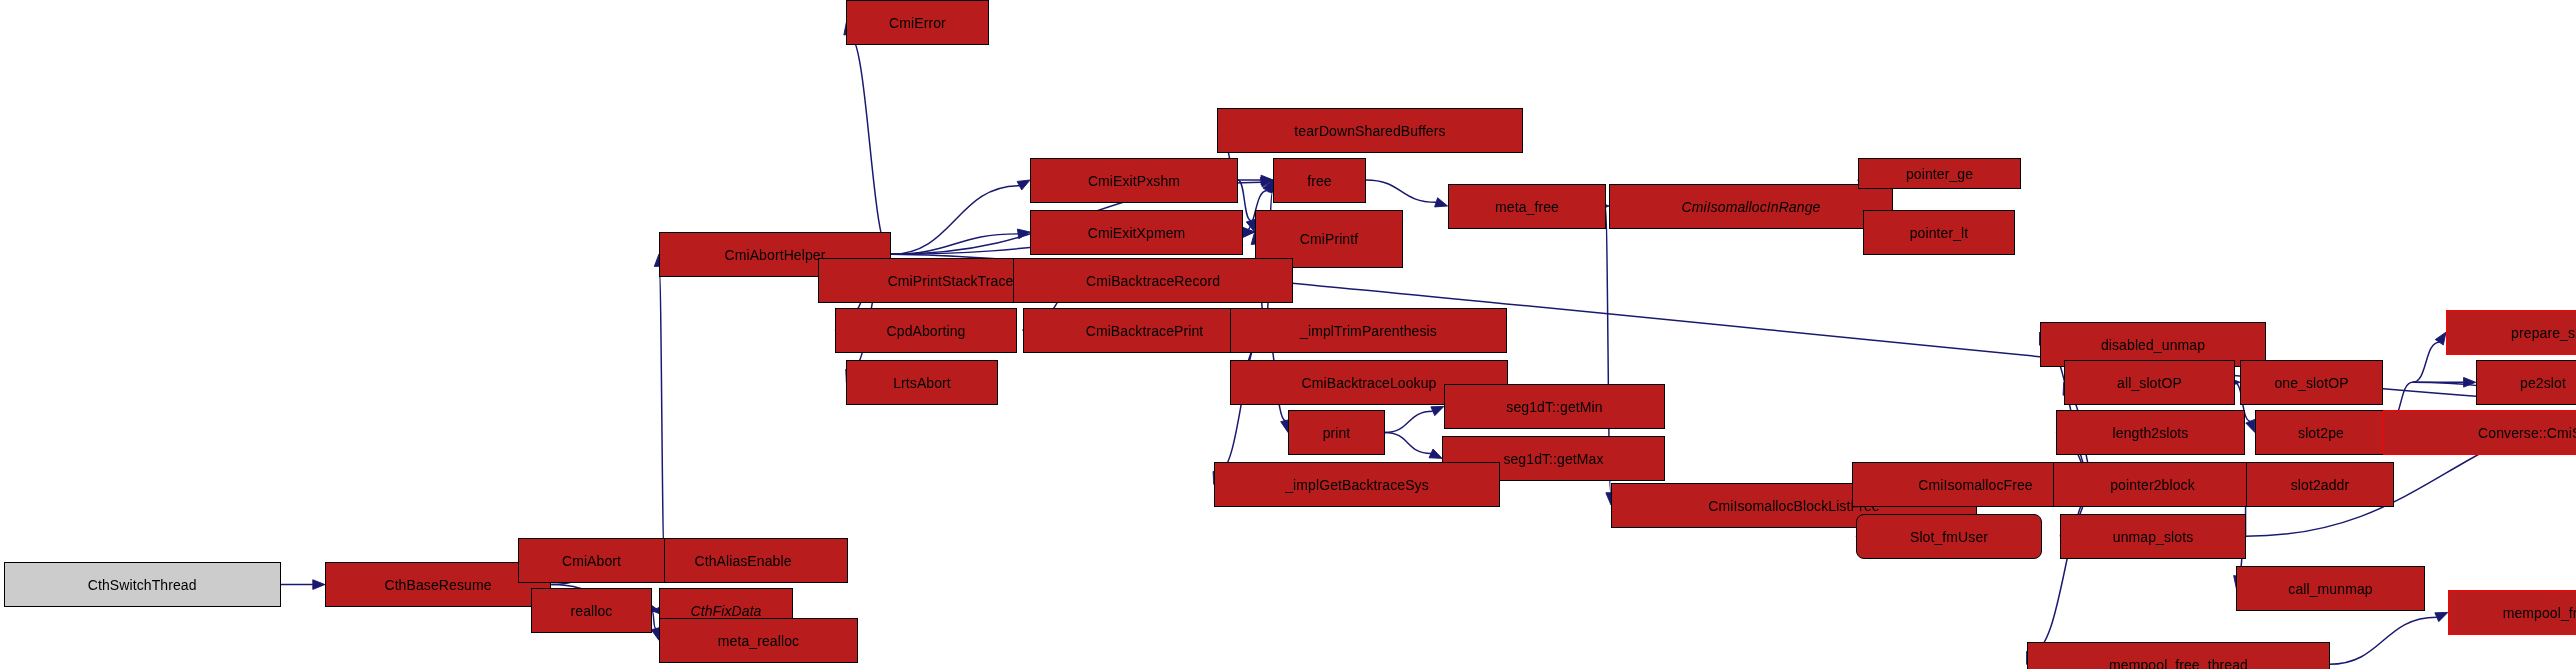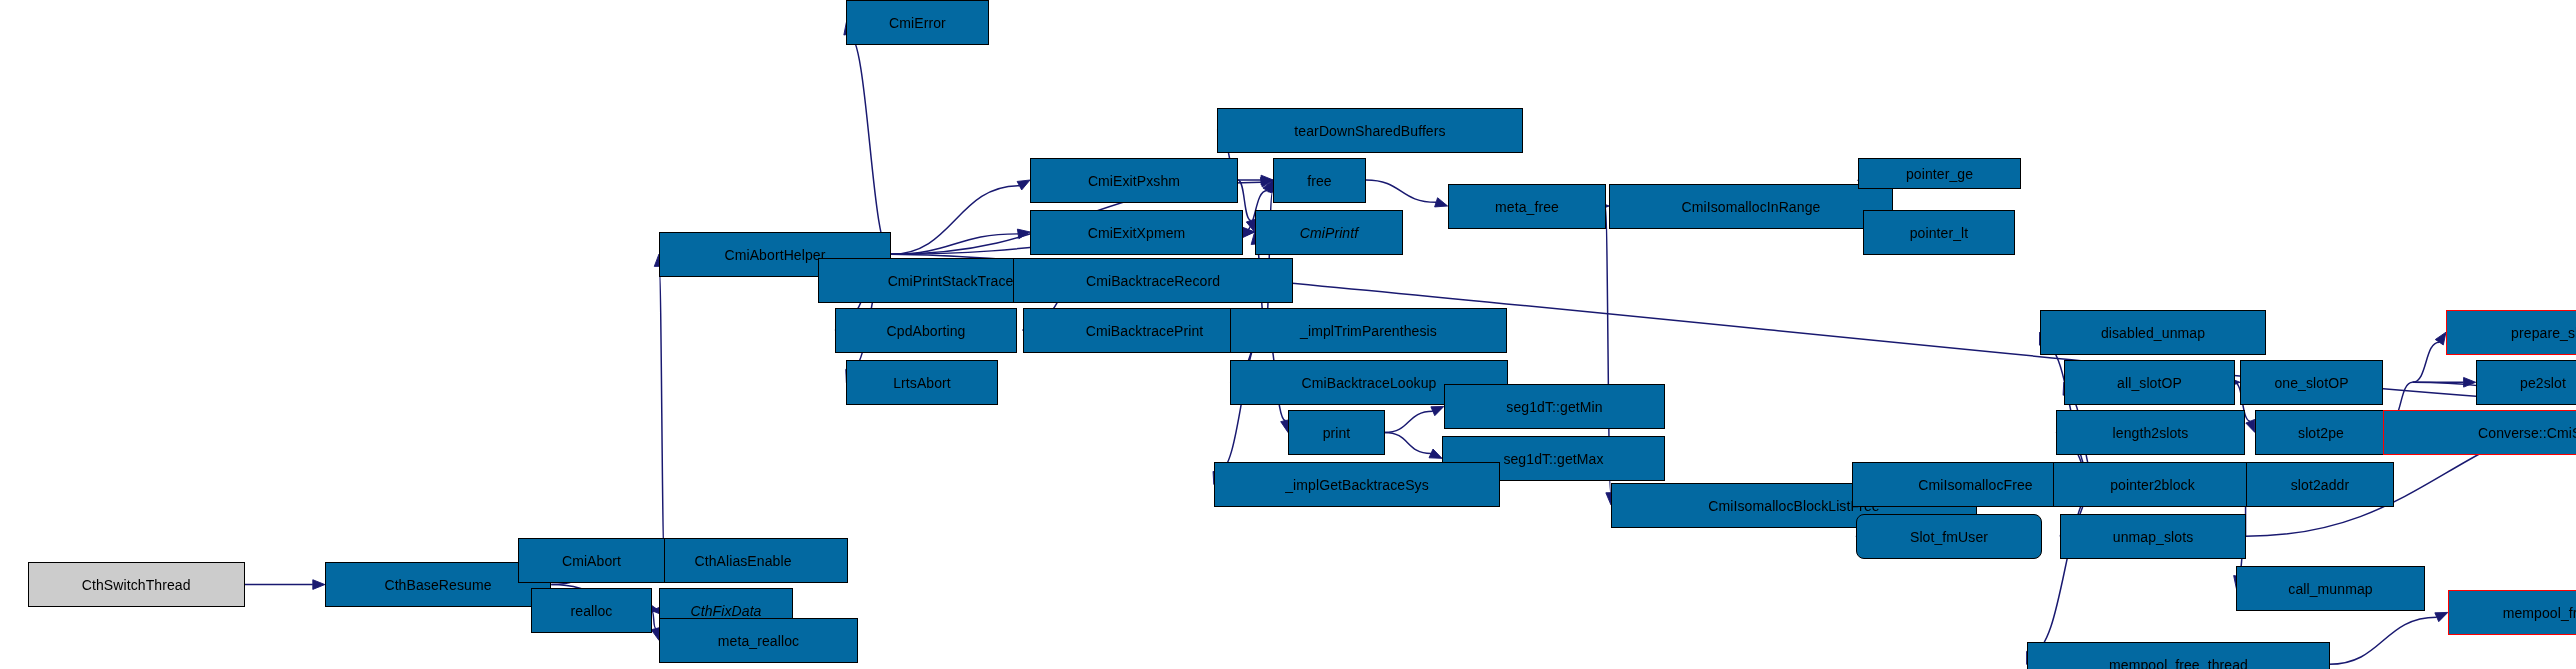--- a/index.html
+++ b/index.html
@@ -10,21 +10,21 @@
     height:669px;
     background:#ffffff;
     font-family:"Liberation Sans","DejaVu Sans",sans-serif;
     overflow:hidden;
   }
   #edge-layer{position:absolute;left:0;top:0;width:2576px;height:669px;}
   .node{
     position:absolute;
     box-sizing:border-box;
     border:0.9px solid #000000;
-    background:#0369a1;
+    background:#b91c1c;
     color:#000000;
     font-size:14px;
     line-height:1;
     display:flex;
     align-items:center;
     justify-content:center;
     white-space:nowrap;
     letter-spacing:0.1px;
     z-index:5;
   }
@@ -150,53 +150,53 @@
       <polygon points="2638,660 2628.174212583174,669.9746629837476 2624.005696709369,660.4466267007648" fill="#191970" stroke="#191970"></polygon>
       <path d="M 2510 716 C 2467.7 716, 2470.606448778652 743.810570628544, 2428.306448778652 743.810570628544" fill="none" stroke="#191970" stroke-width="1.6"></path>
       <polygon points="2416,748 2426.6306770300694,738.8879911170833 2429.9822205272344,748.7331501400048" fill="#191970" stroke="#191970"></polygon>
       <path d="M 2510 716 C 2473.1 716, 2473.7624327899935 794.489096518056, 2436.8624327899934 794.489096518056" fill="none" stroke="#191970" stroke-width="1.6"></path>
       <polygon points="2428,804 2433.058071397216,790.9441234020587 2440.666794182771,798.0340696340534" fill="#191970" stroke="#191970"></polygon>
       <path d="M 2854 660 C 2858.5 660, 2858.915007604852 450.9868311722921, 2863.415007604852 450.9868311722921" fill="none" stroke="#191970" stroke-width="1.6"></path>
       <polygon points="2864,438 2868.6097400737685,451.22082813035144 2858.220275135935,450.7528342142328" fill="#191970" stroke="#191970"></polygon>
       <path d="M 3032 438 C 3025.7 438, 3037.3 438, 3031 438" fill="none" stroke="#191970" stroke-width="1.6"></path>
       <polygon points="3018,438 3031,432.8 3031,443.2" fill="#191970" stroke="#191970"></polygon>
     </svg>
-<div class="node root" style="left: 3.7px; top: 562px; width: 217px; height: 45px; margin-left: 24px;">CthSwitchThread</div>
+<div class="node root" style="left: 3.7px; top: 562px; width: 277px; height: 45px;">CthSwitchThread</div>
     <div class="node" style="left: 325px; top: 562px; width: 226px; height: 45px;">CthBaseResume</div>
     <div class="node" style="left: 638px; top: 538px; width: 210px; height: 45px;">CthAliasEnable</div>
     <div class="node" style="left: 659px; top: 588px; width: 134px; height: 45px; font-style: italic;">CthFixData</div>
     <div class="node" style="left: 518px; top: 538px; width: 147px; height: 45px;">CmiAbort</div>
     <div class="node" style="left: 531px; top: 588px; width: 121px; height: 45px;">realloc</div>
     <div class="node" style="left: 659px; top: 618px; width: 199px; height: 45px;">meta_realloc</div>
     <div class="node" style="left: 659px; top: 232px; width: 232px; height: 45px;">CmiAbortHelper</div>
     <div class="node" style="left: 846px; top: 0px; width: 143px; height: 45px;">CmiError</div>
     <div class="node" style="left: 1030px; top: 158px; width: 208px; height: 45px;">CmiExitPxshm</div>
     <div class="node" style="left: 1030px; top: 210px; width: 213px; height: 45px;">CmiExitXpmem</div>
     <div class="node" style="left: 818px; top: 258px; width: 265px; height: 45px;">CmiPrintStackTrace</div>
     <div class="node" style="left: 835px; top: 308px; width: 182px; height: 45px;">CpdAborting</div>
     <div class="node" style="left: 846px; top: 360px; width: 152px; height: 45px;">LrtsAbort</div>
     <div class="node" style="left: 1217px; top: 108px; width: 306px; height: 45px;">tearDownSharedBuffers</div>
     <div class="node" style="left: 1273px; top: 158px; width: 93px; height: 45px;">free</div>
-    <div class="node" style="left: 1255px; top: 210px; width: 148px; height: 45px; font-style: italic;">CmiPrintf</div>
+    <div class="node" style="left: 1255px; top: 210px; width: 148px; height: 58px;">CmiPrintf</div>
     <div class="node" style="left: 1023px; top: 308px; width: 243px; height: 45px;">CmiBacktracePrint</div>
     <div class="node" style="left: 1013px; top: 258px; width: 280px; height: 45px;">CmiBacktraceRecord</div>
     <div class="node" style="left: 1448px; top: 184px; width: 158px; height: 45px;">meta_free</div>
-    <div class="node" style="left: 1609px; top: 184px; width: 284px; height: 45px;">CmiIsomallocInRange</div>
+    <div class="node" style="left: 1609px; top: 184px; width: 284px; height: 45px; font-style: italic;">CmiIsomallocInRange</div>
     <div class="node" style="left: 1858px; top: 158px; width: 163px; height: 31px;">pointer_ge</div>
     <div class="node" style="left: 1863px; top: 210px; width: 152px; height: 45px;">pointer_lt</div>
     <div class="node" style="left: 1230px; top: 308px; width: 277px; height: 45px;">_implTrimParenthesis</div>
     <div class="node" style="left: 1230px; top: 360px; width: 278px; height: 45px;">CmiBacktraceLookup</div>
     <div class="node" style="left: 1288px; top: 410px; width: 97px; height: 45px;">print</div>
     <div class="node" style="left: 1444px; top: 384px; width: 221px; height: 45px;">seg1dT::getMin</div>
     <div class="node" style="left: 1442px; top: 436px; width: 223px; height: 45px;">seg1dT::getMax</div>
     <div class="node" style="left: 1214px; top: 462px; width: 286px; height: 45px;">_implGetBacktraceSys</div>
     <div class="node" style="left: 1611px; top: 483px; width: 366px; height: 45px;">CmiIsomallocBlockListFree</div>
     <div class="node" style="left: 1852px; top: 462px; width: 247px; height: 45px;">CmiIsomallocFree</div>
     <div class="node" style="left: 1856px; top: 514px; width: 186px; height: 45px; border-radius: 8px;">Slot_fmUser</div>
-    <div class="node" style="left: 2040px; top: 310px; width: 226px; height: 45px;">disabled_unmap</div>
+    <div class="node" style="left: 2040px; top: 322px; width: 226px; height: 45px;">disabled_unmap</div>
     <div class="node" style="left: 2064px; top: 360px; width: 171px; height: 45px;">all_slotOP</div>
     <div class="node" style="left: 2056px; top: 410px; width: 189px; height: 45px;">length2slots</div>
     <div class="node" style="left: 2053px; top: 462px; width: 199px; height: 45px;">pointer2block</div>
     <div class="node" style="left: 2060px; top: 514px; width: 186px; height: 45px;">unmap_slots</div>
     <div class="node" style="left: 2240px; top: 360px; width: 143px; height: 45px;">one_slotOP</div>
     <div class="node" style="left: 2255px; top: 410px; width: 132px; height: 45px;">slot2pe</div>
     <div class="node" style="left: 2246px; top: 462px; width: 148px; height: 45px;">slot2addr</div>
     <div class="node" style="left: 2236px; top: 566px; width: 189px; height: 45px;">call_munmap</div>
     <div class="node red" style="left: 2446px; top: 310px; width: 236px; height: 45px;">prepare_slotmsg</div>
     <div class="node" style="left: 2476px; top: 360px; width: 134px; height: 45px;">pe2slot</div>

